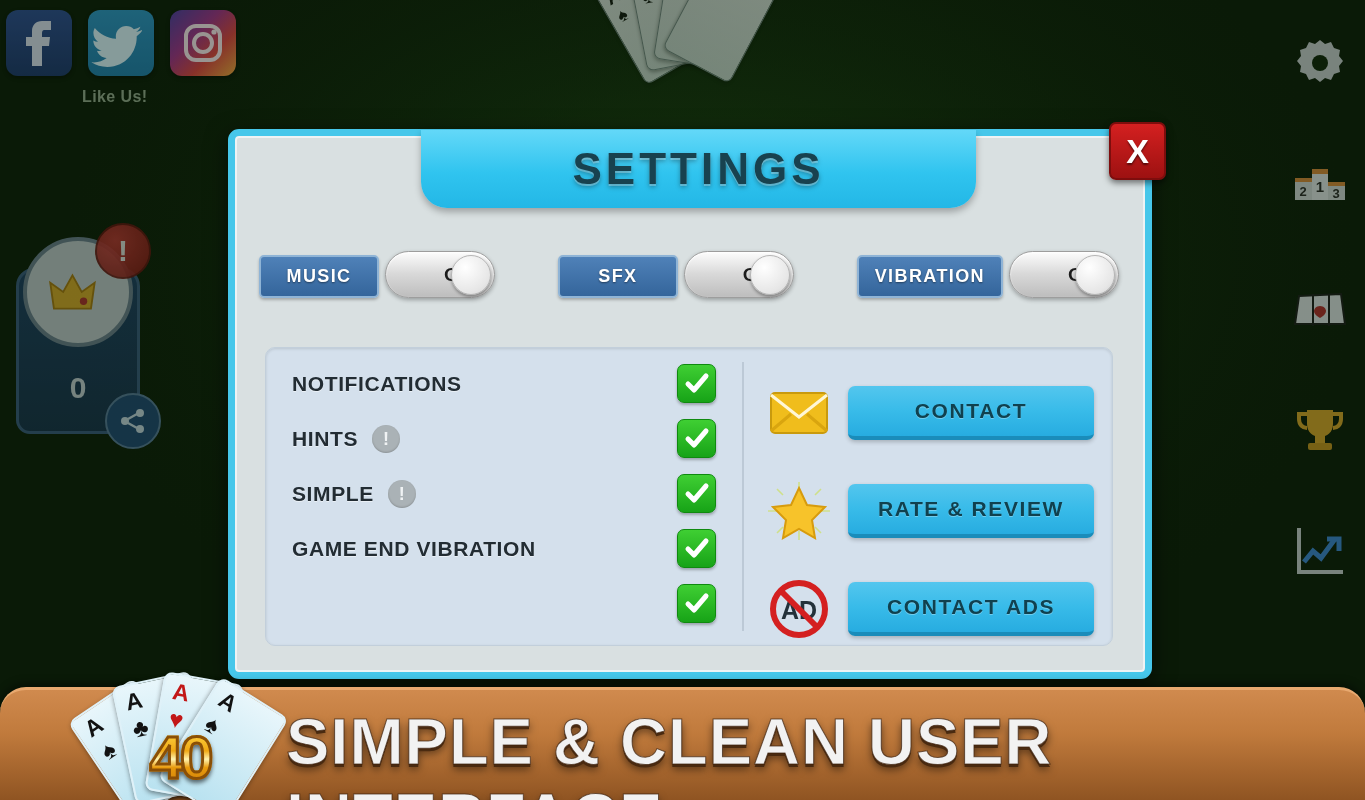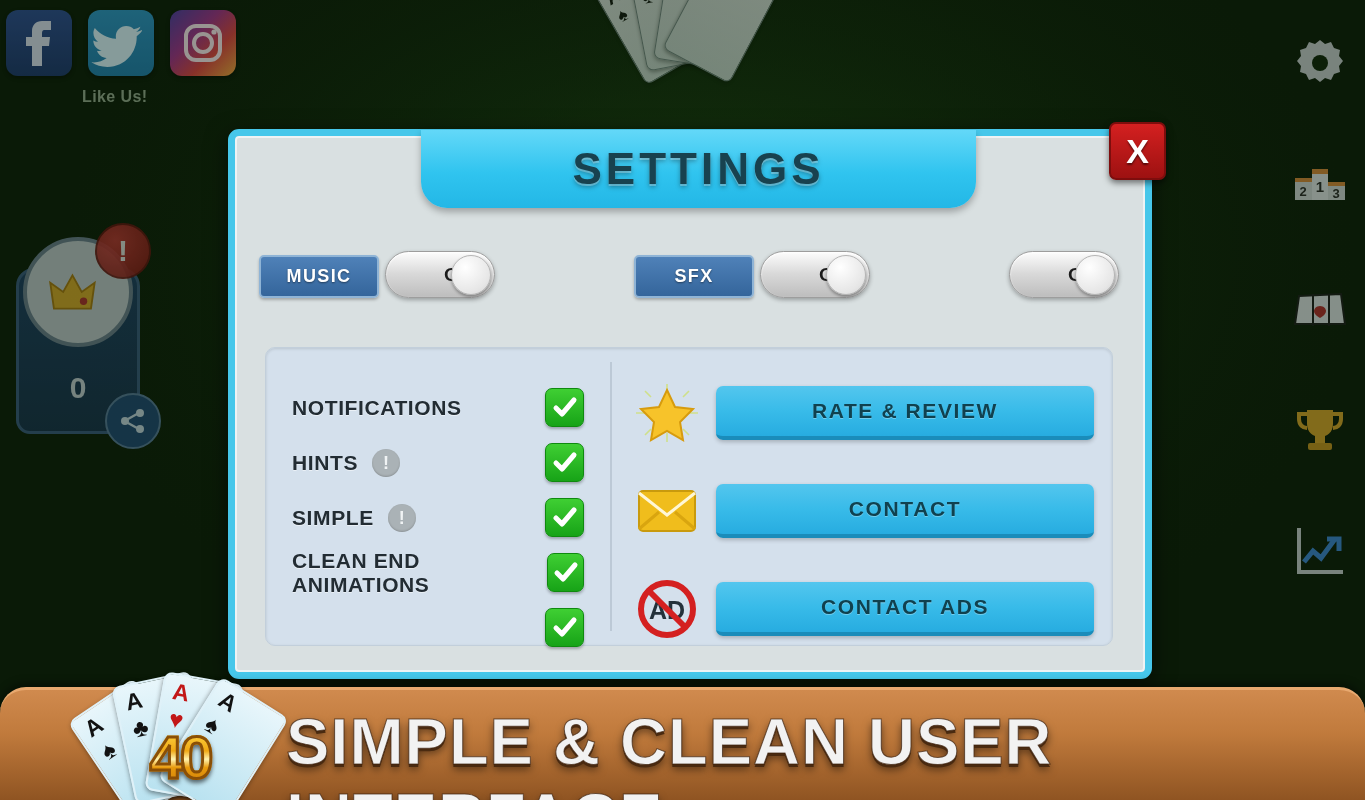--- a/index.html
+++ b/index.html
@@ -90,21 +90,21 @@
   .switch .st{position:absolute;left:14px;top:50%;transform:translateY(-50%);
     font-size:19px;font-weight:800;color:#1c1c1c;letter-spacing:.5px;margin-left:44px;}
   .switch .knob{position:absolute;right:3px;top:3px;width:38px;height:38px;border-radius:50%;
     background:radial-gradient(circle at 35% 30%,#ffffff,#e6e6e6 70%,#cfcfcf 100%);
     border:1px solid #b5b5b5;box-shadow:0 2px 3px rgba(0,0,0,.3);}
 
   
   .content{position:absolute;left:30px;top:211px;width:846px;height:297px;
     background:#d4e0ec;border-radius:10px;border:1px solid #c2cfdb;
     box-shadow:inset 0 1px 3px rgba(0,0,0,.12);display:flex;}
-  .col-left{width:344px;padding:32px 0 0 26px;box-sizing:border-box;}
+  .col-left{width:476px;padding:8px 0 0 26px;box-sizing:border-box;}
   .divider{width:2px;background:#bcc9d6;margin:14px 0;}
   .col-right{flex:1;padding:16px 18px 0 22px;box-sizing:border-box;}
 
   .srow{display:flex;align-items:center;height:55px;}
   .srow .nm{font-size:21px;font-weight:700;color:#222c33;letter-spacing:.6px;
     text-shadow:0 1px 0 rgba(255,255,255,.5);}
   .info-ic{width:28px;height:28px;border-radius:50%;background:#aab2b6;margin-left:14px;
     display:flex;align-items:center;justify-content:center;color:#f0f3f4;font-size:18px;
     font-weight:800;line-height:1;box-shadow:inset 0 -1px 2px rgba(0,0,0,.18);}
   .chk{margin-left:auto;margin-right:26px;width:37px;height:37px;border-radius:7px;
@@ -267,20 +267,21 @@
         </div>
       </div>
       <div class="tgroup">
         <div class="tlabel">SFX</div>
         <div class="switch">
           <span class="st">ON</span>
           <span class="knob"></span>
         </div>
       </div>
       <div class="tgroup">
+        <div class="tlabel">VIBRATION</div>
         <div class="switch">
           <span class="st">ON</span>
           <span class="knob"></span>
         </div>
       </div>
     </div>
 
     <div class="content">
 
       <div class="col-left">
@@ -304,63 +305,63 @@
         <div class="srow">
           <span class="nm">SIMPLE</span>
           <span class="info-ic">!</span>
           <span class="chk">
             <svg viewBox="0 0 26 26">
                 <path d="M4 13l6 6L22 5" fill="none" stroke="#fff" stroke-width="5" stroke-linecap="round" stroke-linejoin="round"></path>
               </svg>
           </span>
         </div>
         <div class="srow">
-          <span class="nm">CLEAN END ANIMATIONS</span>
+          <span class="nm">GAME END VIBRATION</span>
           <span class="chk">
             <svg viewBox="0 0 26 26">
                 <path d="M4 13l6 6L22 5" fill="none" stroke="#fff" stroke-width="5" stroke-linecap="round" stroke-linejoin="round"></path>
               </svg>
           </span>
         </div>
         <div class="srow">
           <span class="chk">
             <svg viewBox="0 0 26 26">
                 <path d="M4 13l6 6L22 5" fill="none" stroke="#fff" stroke-width="5" stroke-linecap="round" stroke-linejoin="round"></path>
               </svg>
           </span>
         </div>
       </div>
 
       <div class="divider"></div>
 
       <div class="col-right">
+        <div class="arow">
+          <span class="aicon">
+            <svg viewBox="0 0 66 62">
+                <rect x="5" y="11" width="56" height="40" rx="4" fill="#f0bd1c" stroke="#c99a0d" stroke-width="2"></rect>
+                <path d="M5 13l28 22 28-22" fill="none" stroke="#fff7d6" stroke-width="3"></path>
+                <path d="M5 49l20-17M61 49L41 32" fill="none" stroke="#d9a50f" stroke-width="3"></path>
+              </svg>
+          </span>
+          <span class="abtn">CONTACT</span>
+        </div>
         <div class="arow">
           <span class="aicon">
             <svg viewBox="0 0 66 62">
               <g stroke="#cfe08a" stroke-width="1.6">
                 <path d="M33 2v9M33 60v-9M2 31h9M64 31h-9M11 9l6 6M55 9l-6 6M11 53l6-6M55 53l-6-6"></path>
               </g>
               <path d="M33 8l8 17 18 2-13 13 3 18-16-9-16 9 3-18L7 27l18-2z" fill="#f7c32a" stroke="#d79b0d" stroke-width="2"></path>
             </svg>
           </span>
           <span class="abtn">RATE &amp; REVIEW</span>
         </div>
         <div class="arow">
           <span class="aicon">
             <svg viewBox="0 0 66 62">
-                <rect x="5" y="11" width="56" height="40" rx="4" fill="#f0bd1c" stroke="#c99a0d" stroke-width="2"></rect>
-                <path d="M5 13l28 22 28-22" fill="none" stroke="#fff7d6" stroke-width="3"></path>
-                <path d="M5 49l20-17M61 49L41 32" fill="none" stroke="#d9a50f" stroke-width="3"></path>
-              </svg>
-          </span>
-          <span class="abtn">CONTACT</span>
-        </div>
-        <div class="arow">
-          <span class="aicon">
-            <svg viewBox="0 0 66 62">
                 <circle cx="33" cy="31" r="26" fill="none" stroke="#d42020" stroke-width="6"></circle>
                 <text x="33" y="41" font-size="25" font-weight="bold" fill="#23313a" text-anchor="middle" font-family="Liberation Sans">AD</text>
                 <path d="M14 12l38 38" stroke="#d42020" stroke-width="6"></path>
               </svg>
           </span>
           <span class="abtn">CONTACT ADS</span>
         </div>
       </div>
     </div>
   </div>

